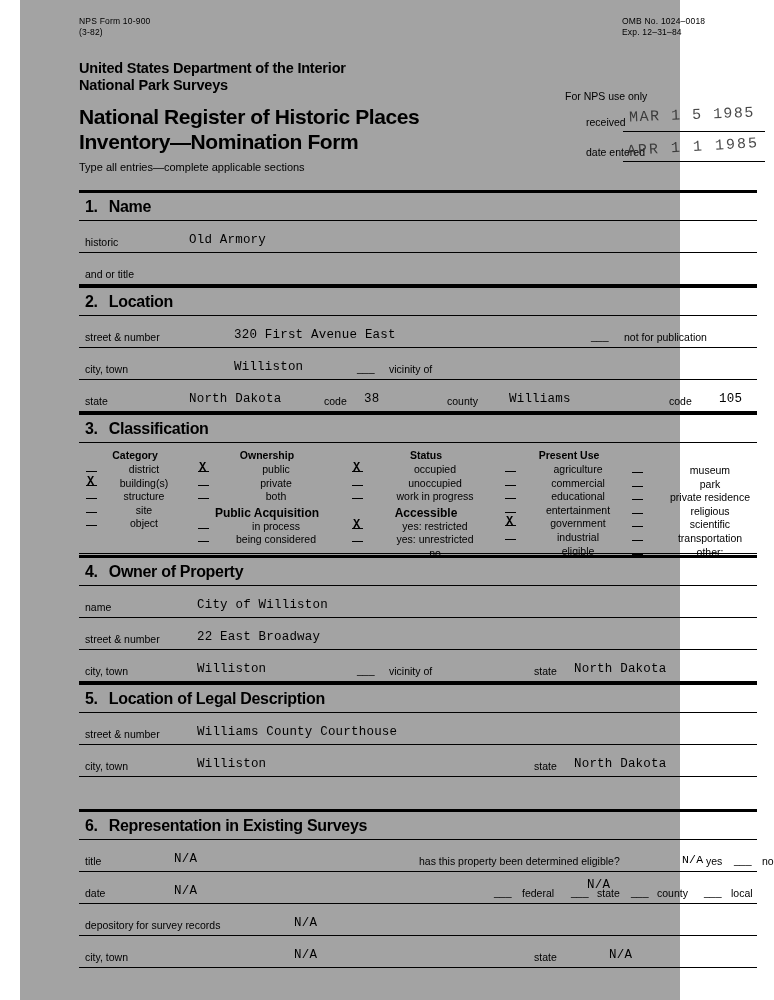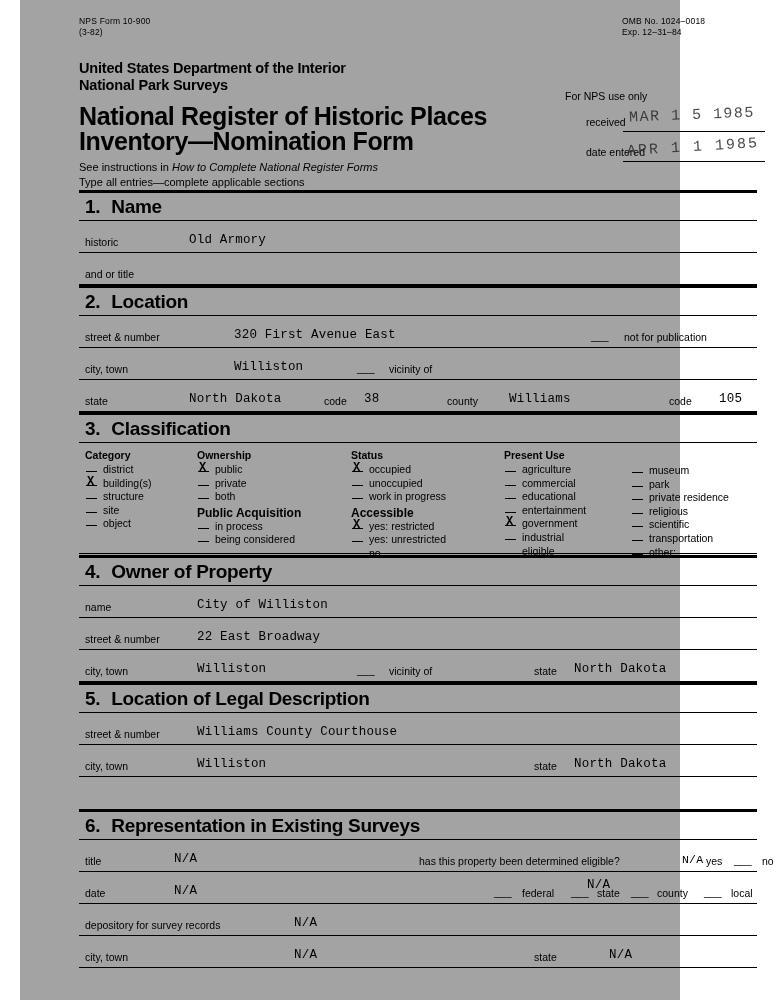--- a/index.html
+++ b/index.html
@@ -57,21 +57,21 @@
     font-size: 14.5px;
     font-weight: bold;
     line-height: 17px;
     letter-spacing: -0.2px;
   }
   .dept .l2 { font-weight: bold; }
 
   .bigtitle {
     position: absolute;
     left: 12px; top: 90px;
-    font-size: 25px;
+    font-size: 21px;
     font-weight: bold;
     line-height: 25px;
     letter-spacing: -0.4px;
   }
   .instr {
     position: absolute;
     left: 12px; top: 146px;
     font-size: 11px;
     line-height: 15px;
   }
@@ -121,21 +121,21 @@
     position: absolute;
     left: 12px;
     width: 678px;
   }
   .sec-bar {
     border-top: 3px solid #000;
     border-bottom: 1.5px solid #000;
     height: 27px;
   }
   .sec-title {
-    font-size: 19px;
+    font-size: 16px;
     font-weight: bold;
     letter-spacing: -0.3px;
     padding-left: 6px;
     line-height: 27px;
   }
   .sec-title .num { margin-right: 11px; }
 
   
   .fl {
     position: relative;
@@ -165,20 +165,21 @@
     bottom: 5px;
     font-size: 10.5px;
   }
 
   
   .class-wrap {
     position: relative;
     height: 110px;
     border-bottom: 1px solid #000;
     font-size: 10.5px;
+    text-align: center;
   }
   .col { position: absolute; top: 6px; }
   .col .hd { font-weight: bold; font-size: 10.5px; margin-bottom: 2px; }
   .col .it {
     position: relative;
     height: 13.6px;
     padding-left: 18px;
     white-space: nowrap;
   }
   .col .it .dash {
@@ -217,21 +218,20 @@
     <div>United States Department of the Interior</div>
     <div class="l2">National Park Surveys</div>
   </div>
 
   <div class="bigtitle">
     <div>National Register of Historic Places</div>
     <div>Inventory—Nomination Form</div>
   </div>
 
   <div class="instr">
-    <div><span>See instructions in </span><i>How to Complete National Register Forms</i></div>
     <div>Type all entries—complete applicable sections</div>
   </div>
 
   <div class="npsuse">
     <div class="t">For NPS use only</div>
     <div class="npsline">
       <span class="lbl">received</span>
       <span class="stamp">MAR 1 5 1985</span>
       <span class="rule"></span>
     </div>

